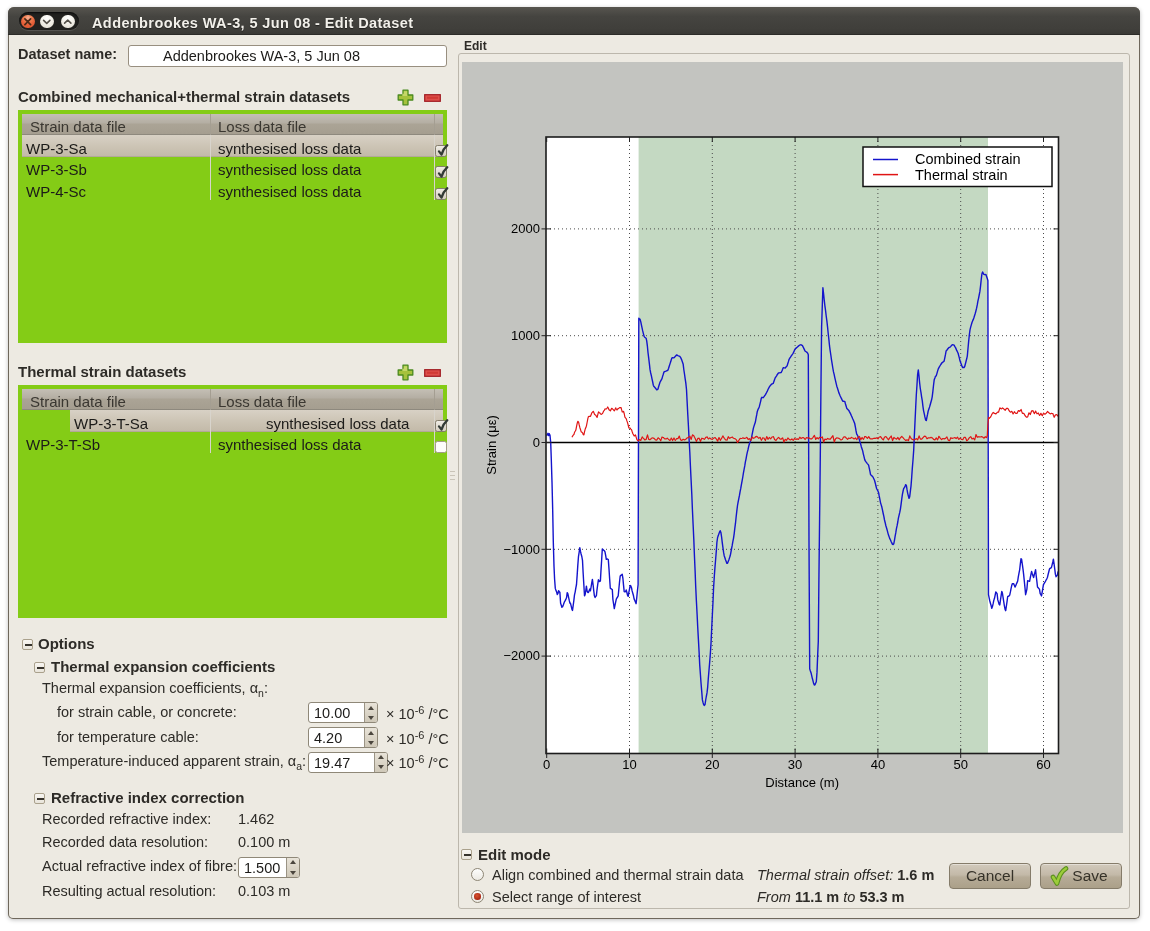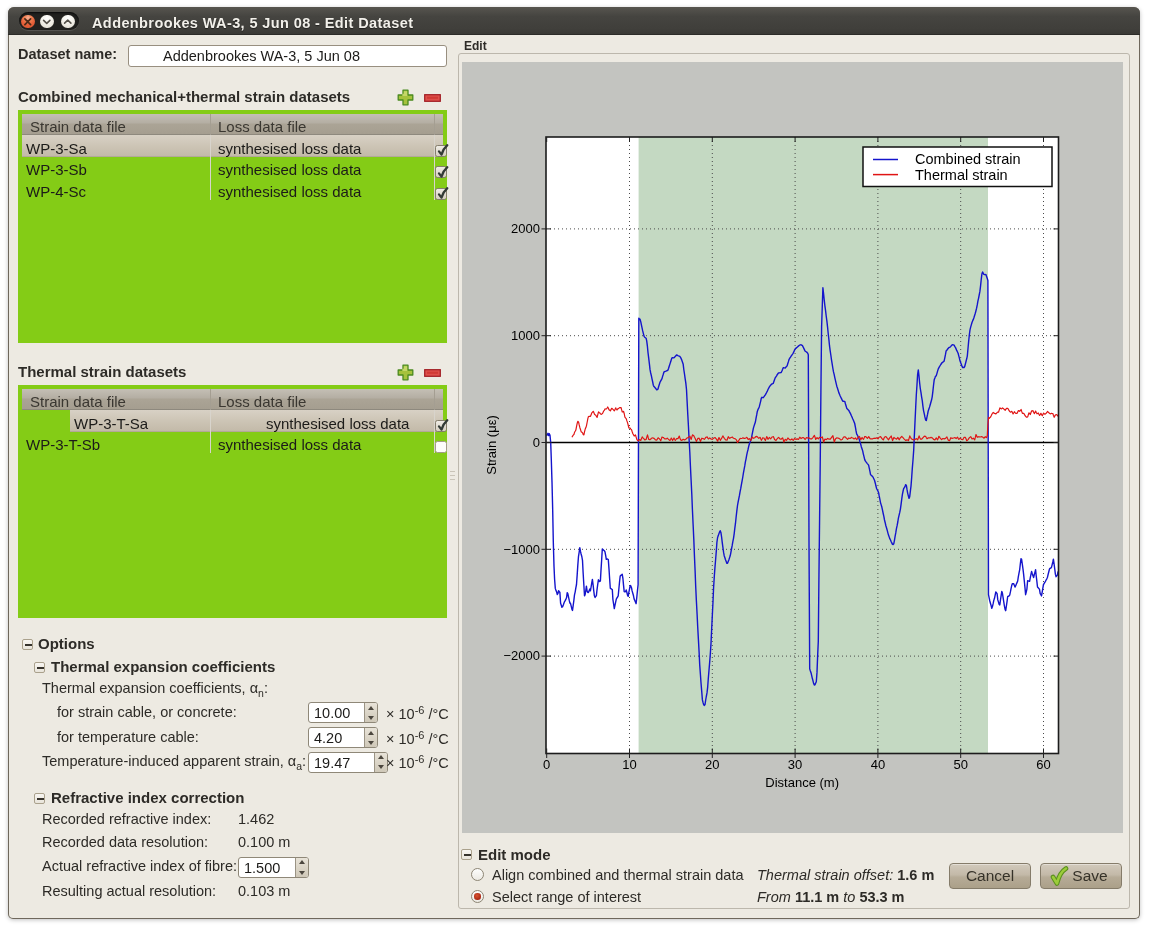--- a/index.html
+++ b/index.html
@@ -215,21 +215,21 @@
  <div class="lbl" style="left:386px; top:729px;">× 10<sup class="s">-6</sup> /°C</div>
  <div class="lbl" style="left:386px; top:753px;">× 10<sup class="s">-6</sup> /°C</div>
 
  <div class="expbox" style="left:34px; top:793px;"></div>
  <div class="sectitle" style="left:51px; top:789px;">Refractive index correction</div>
  <div class="lbl" style="left:42px; top:811px;">Recorded refractive index:</div>
  <div class="lbl" style="left:238px; top:811px;">1.462</div>
  <div class="lbl" style="left:42px; top:834px;">Recorded data resolution:</div>
  <div class="lbl" style="left:238px; top:834px;">0.100 m</div>
  <div class="lbl" style="left:42px; top:858px;">Actual refractive index of fibre:</div>
- <div class="spin" style="left:238px; top:856.5px; width:71px; height:21.5px;">
+ <div class="spin" style="left:238px; top:856.5px; width:62px; height:21.5px;">
       <span class="val">1.500</span>
       <span class="btns">
         <span class="arr arr-up"></span>
         <span class="arr arr-dn"></span>
       </span>
     </div>
  <div class="lbl" style="left:42px; top:883px;">Resulting actual resolution:</div>
  <div class="lbl" style="left:238px; top:883px;">0.103 m</div>
 
  <div style="position:absolute; left:462px; top:39px; font-size:12px; font-weight:bold; color:#2d2b27; background:#edeae2; padding:0 2px; z-index:3;">Edit</div>

